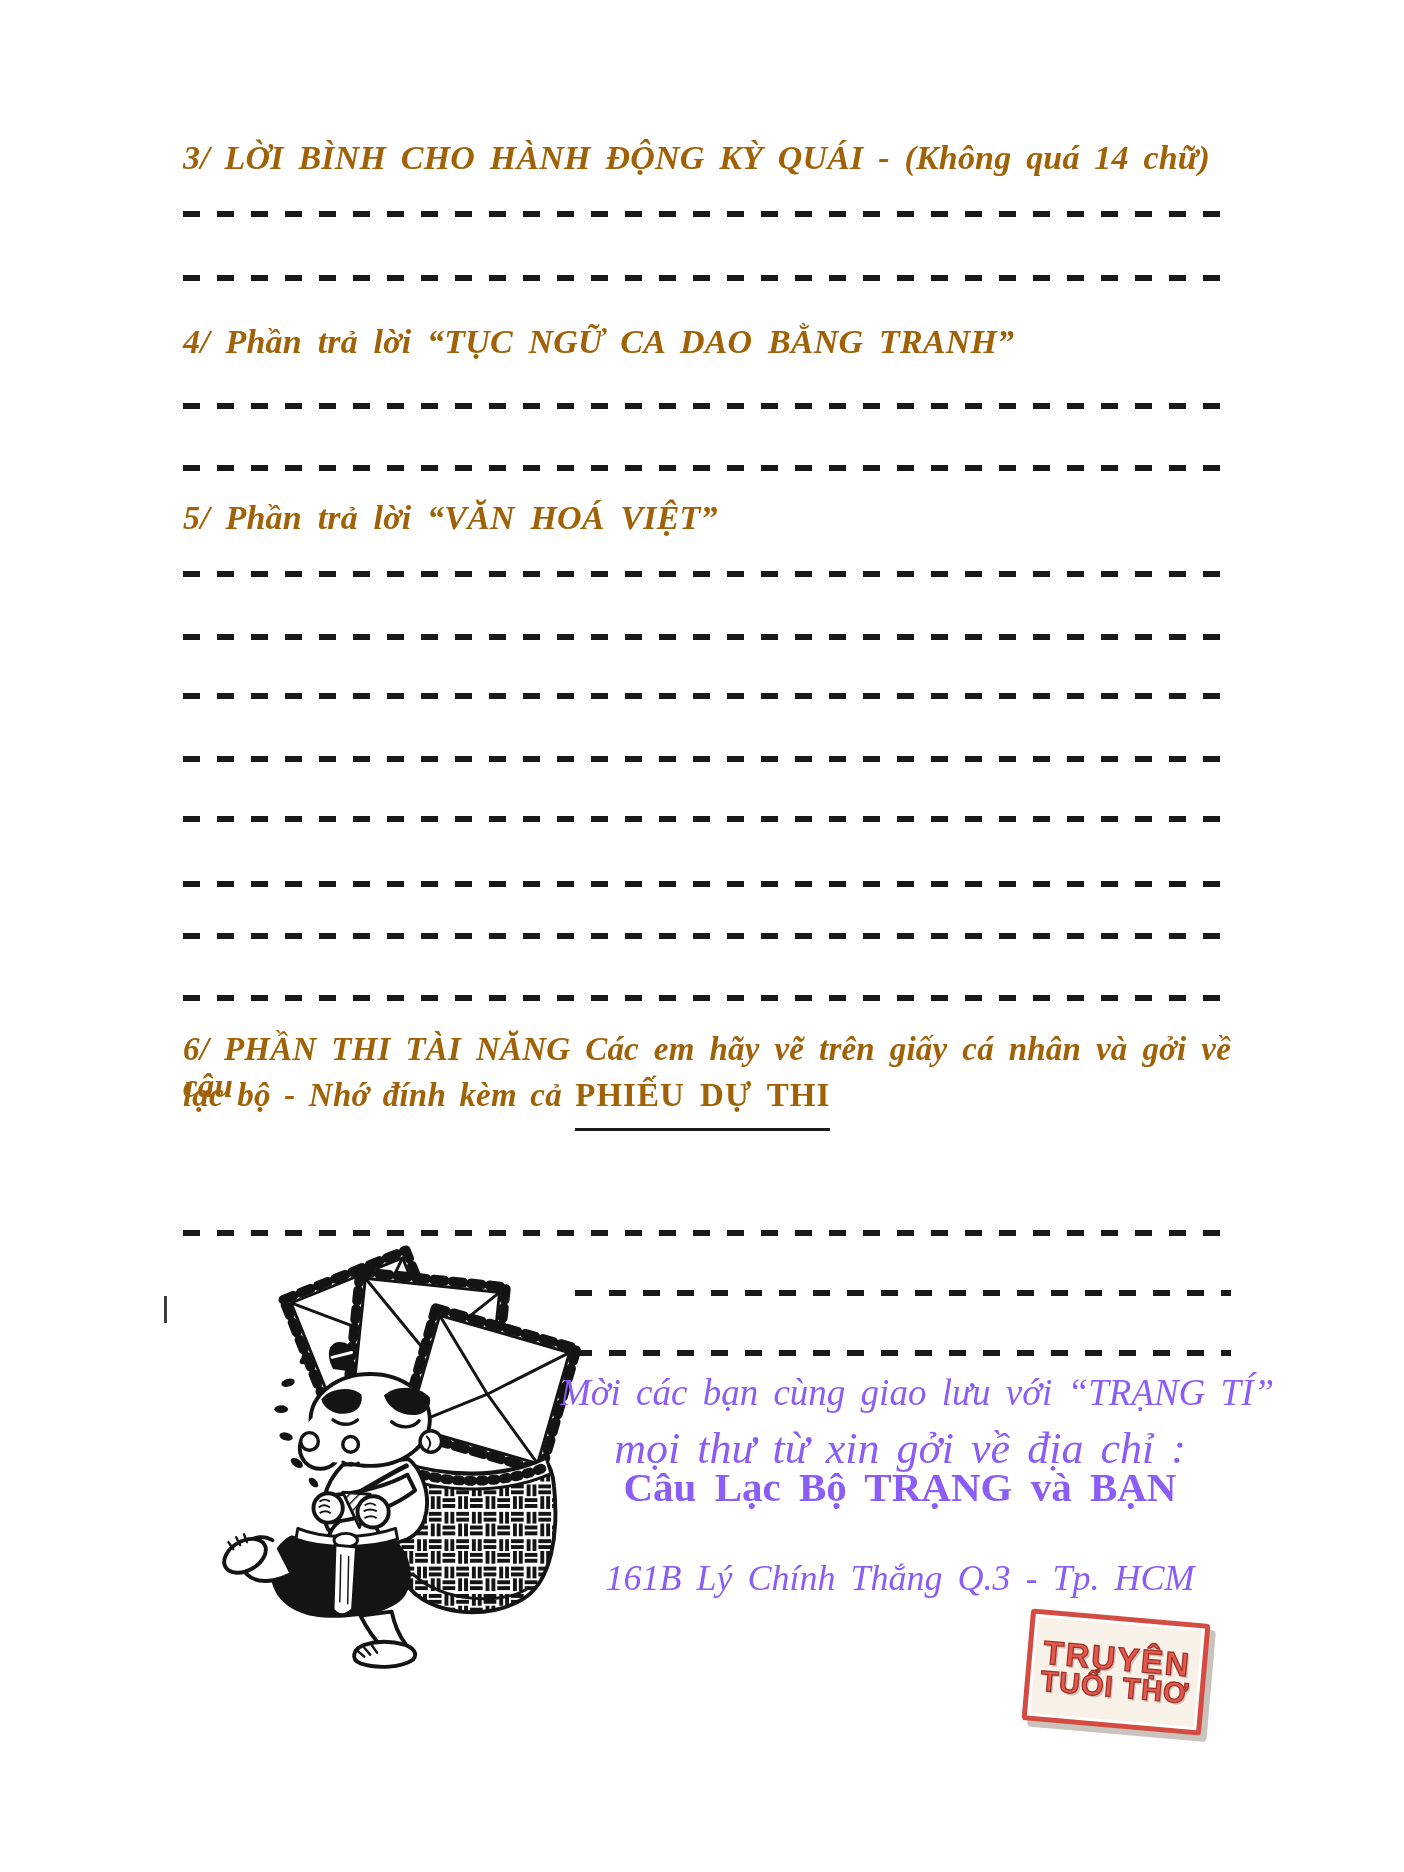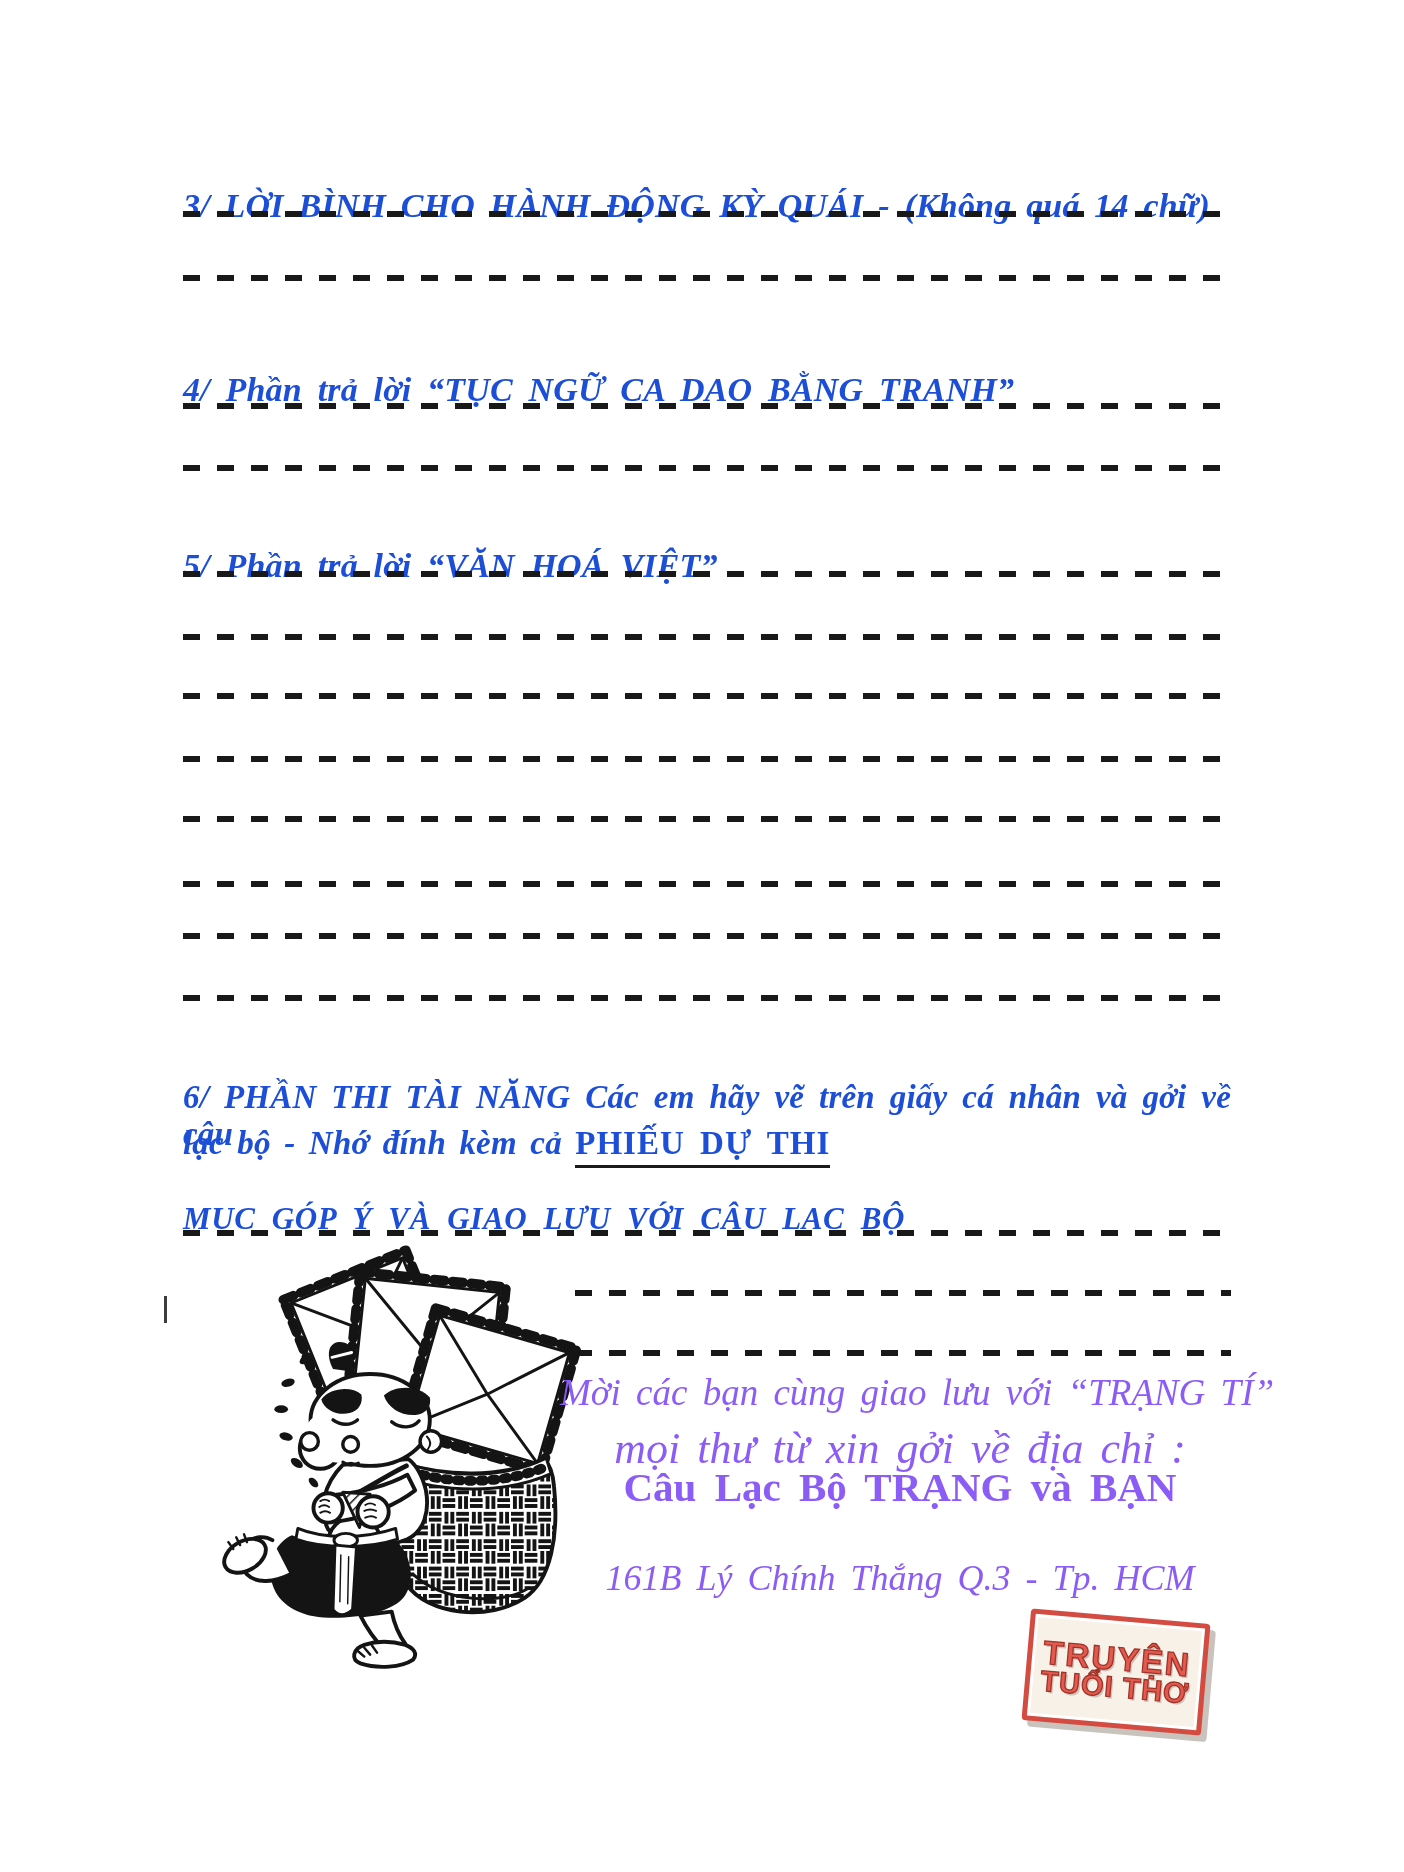--- a/index.html
+++ b/index.html
@@ -3,32 +3,32 @@
 <meta charset="utf-8">
 <style>
   html,body{margin:0;padding:0;background:#e8e8e8;}
   .page{
     position:relative;width:1404px;height:1872px;background:#ffffff;
     overflow:hidden;font-family:"Liberation Serif",serif;color:#1c1c1c;
   }
   
   .h{
     position:absolute;left:183px;font-weight:bold;font-style:italic;
-    white-space:nowrap;color:#1d4ed8;letter-spacing:.2px;margin-top:48px;
+    white-space:nowrap;color:#a16207;letter-spacing:.2px;
   }
   .h3{top:139px;font-size:34px;word-spacing:6px;}
   .h4{top:323px;font-size:34px;word-spacing:7px;}
   .h5{top:499px;font-size:34px;word-spacing:7px;}
   .h6l1{
     top:1031px;font-size:33px;width:1048px;white-space:normal;
     text-align:justify;text-align-last:justify;word-spacing:4px;
   }
   .h6l2{top:1077px;font-size:33px;word-spacing:5px;}
   .uline{
-    font-style:normal;border-bottom:3px solid #1b1b1b;padding-bottom:4px;
+    font-style:normal;border-bottom:3px solid #1b1b1b;padding-bottom:15px;
     letter-spacing:1px;word-spacing:6px;
   }
   .muc{top:1153px;font-size:31px;word-spacing:8px;letter-spacing:.6px;}
   
   .dashline{
     position:absolute;left:183px;width:1048px;height:6px;
     background:repeating-linear-gradient(90deg,#191919 0 17px,transparent 17px 34px);
   }
   .dashline.short{left:575px;width:656px;}
   
@@ -82,21 +82,20 @@
   <div class="dashline" style="top:816px"></div>
   <div class="dashline" style="top:881px"></div>
   <div class="dashline" style="top:933px"></div>
   <div class="dashline" style="top:995px"></div>
 
   <div class="h h6l1">6/ PHẦN THI TÀI NĂNG Các em hãy vẽ trên giấy cá nhân và gởi về câu</div>
   <div class="h h6l2">
     <span>lạc bộ - Nhớ đính kèm cả </span><span class="uline">PHIẾU DỰ THI</span>
   </div>
 
-  <div class="h muc">MỤC GÓP Ý VÀ GIAO LƯU VỚI CÂU LẠC BỘ</div>
   <div class="dashline" style="top:1230px"></div>
   <div class="dashline short" style="top:1290px"></div>
   <div class="dashline short" style="top:1350px"></div>
 
   <svg class="svgill" viewBox="0 -10 372 452" stroke-linecap="round" stroke-linejoin="round">
     <defs>
       <pattern id="weave" width="28" height="28" patternUnits="userSpaceOnUse">
         <rect width="28" height="28" fill="#ffffff"></rect>
         <g fill="#141414">
           <rect x="0" y="2" width="13" height="4"></rect>

